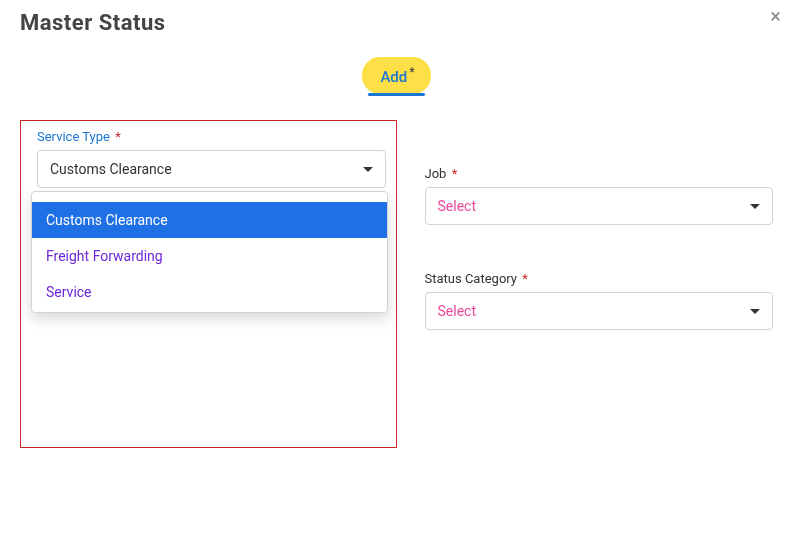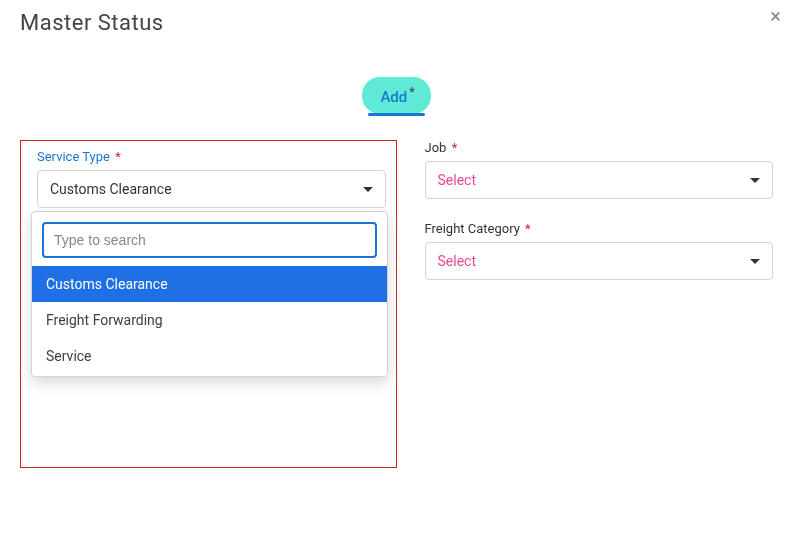--- a/index.html
+++ b/index.html
@@ -11,49 +11,48 @@
     width: 793px;
     height: 554px;
     overflow: hidden;
     position: relative;
   }
   .header {
     padding: 10px 20px 0 20px;
   }
   .page-title {
     font-size: 22px;
-    font-weight: 400;
+    font-weight: 700;
     color: #444;
     letter-spacing: 0.5px;
     margin: 0;
   }
   .close-btn {
     position: absolute;
     top: 6px;
     right: 12px;
     font-size: 20px;
     color: #888;
     cursor: pointer;
     line-height: 1;
   }
   .tabbar {
     text-align: center;
     margin-top: 22px;
   }
   .tab-pill {
     display: inline-block;
-    background: #5eead4;
+    background: #fde047;
     color: #1976d2;
     font-size: 15px;
     font-weight: 500;
     padding: 8px 16px 8px 18px;
     border-radius: 18px;
     position: relative;
     cursor: pointer;
-    margin-top: 20px;
   }
   .tab-pill::after {
     content: "";
     position: absolute;
     left: 6px;
     right: 6px;
     bottom: -2px;
     height: 3px;
     background: #1976d2;
     border-radius: 2px;
@@ -100,21 +99,21 @@
     color: #333;
     background: #fff;
     cursor: pointer;
   }
   .select-box.placeholder { color: #ec4899; }
   .caret-down {
     border-left: 5px solid transparent;
     border-right: 5px solid transparent;
     border-top: 5px solid #333;
   }
-  .field-block { margin-bottom: 22px; }
+  .field-block { margin-bottom: 22px; margin-top: 46px; }
 
   .dropdown-panel {
     position: absolute;
     left: 10px;
     right: 8px;
     top: 70px;
     background: #fff;
     border: 1px solid #d0d4d9;
     border-radius: 4px;
     box-shadow: 0 6px 14px rgba(0,0,0,0.15);
@@ -142,21 +141,21 @@
   .dropdown-list {
     overflow-y: scroll;
     max-height: 196px;
   }
   .dropdown-list::-webkit-scrollbar { width: 14px; }
   .dropdown-list::-webkit-scrollbar-track { background: #f1f1f1; }
   .dropdown-list::-webkit-scrollbar-thumb { background: #c1c1c1; border-radius: 2px; }
   .dropdown-item {
     padding: 10px 14px;
     font-size: 14px;
-    color: #404040;
+    color: #6d28d9;
     cursor: pointer;
   }
   .dropdown-item.selected {
     background: #1f6fe5;
     color: #fff;
   }
 </style>
 </head>
 <body>
 
@@ -176,23 +175,20 @@
     <label class="field-label active">
       <span>Service Type</span>
       <span class="req">*</span>
     </label>
     <div class="select-box">
       <span>Customs Clearance</span>
       <span class="caret-down"></span>
     </div>
 
     <div class="dropdown-panel">
-      <div class="dropdown-search-wrap">
-        <input class="dropdown-search" type="text" placeholder="Type to search" style="">
-      </div>
       <div class="dropdown-list-wrap">
         <div class="dropdown-list" id="dd-list">
             <div class="dropdown-item selected">Customs Clearance</div>
             <div class="dropdown-item">Freight Forwarding</div>
             <div class="dropdown-item">Service</div>
           </div>
       </div>
     </div>
   </div>
 
@@ -202,21 +198,21 @@
         <span>Job</span>
         <span class="req">*</span>
       </label>
       <div class="select-box placeholder">
         <span>Select</span>
         <span class="caret-down"></span>
       </div>
     </div>
     <div class="field-block">
       <label class="field-label">
-        <span>Freight Category</span>
+        <span>Status Category</span>
         <span class="req">*</span>
       </label>
       <div class="select-box placeholder">
         <span>Select</span>
         <span class="caret-down"></span>
       </div>
     </div>
   </div>
 </div>
 

